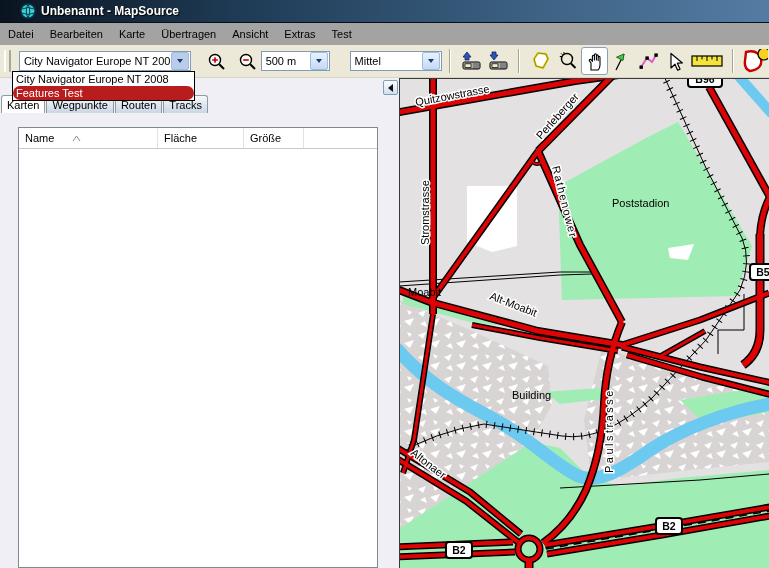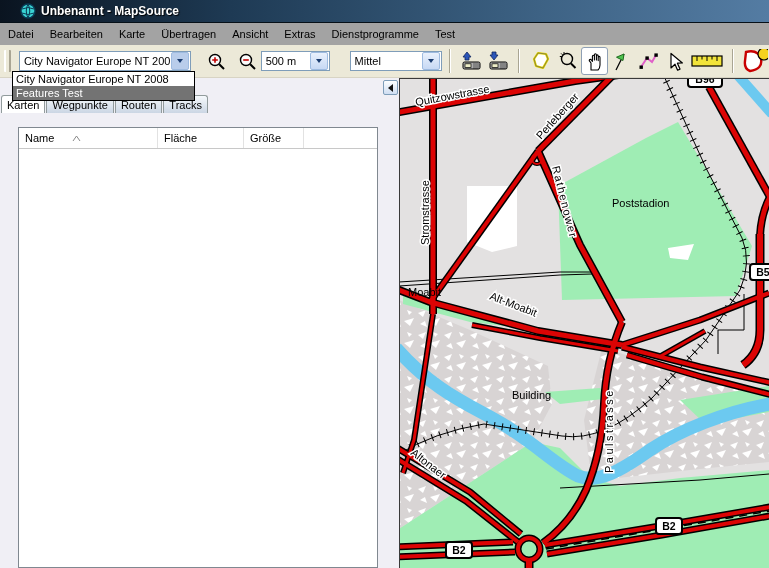--- a/index.html
+++ b/index.html
@@ -59,21 +59,21 @@
   .hcol.c-rest{flex:1;border-right:none;}
   .sort-ic{margin-left:18px;}
   
   .map-area{position:absolute;left:399px;top:0;width:370px;height:490px;
     border-left:1px solid #3A3A3A;border-top:1px solid #3A3A3A;box-sizing:border-box;background:#be185d;}
   .map-area svg{display:block;}
   
   .dropdown-list{position:absolute;left:12px;top:71px;width:181px;background:#fff;
     border:1px solid #000;z-index:50;}
   .dd-item{height:14px;line-height:14px;padding-left:3px;white-space:nowrap;overflow:hidden;}
-  .dd-item.hl{background:#737373;color:#fff;}
+  .dd-item.hl{background:#b91c1c;color:#fff;border-radius:7px;}
   svg text{font-family:"Liberation Sans",sans-serif;}
 </style>
 </head>
 <body>
 
 <div class="app">
 
   <div class="titlebar">
     <span class="app-icon">
       <svg width="16" height="16" viewBox="0 0 16 16">
@@ -84,21 +84,20 @@
     <span class="title-text">Unbenannt - MapSource</span>
   </div>
 
   <div class="menubar">
     <span class="menu-item">Datei</span>
     <span class="menu-item">Bearbeiten</span>
     <span class="menu-item">Karte</span>
     <span class="menu-item">Übertragen</span>
     <span class="menu-item">Ansicht</span>
     <span class="menu-item">Extras</span>
-    <span class="menu-item">Dienstprogramme</span>
     <span class="menu-item">Test</span>
   </div>
 
   <div class="toolbar">
     <div class="grip"></div>
 
     <div class="combo" style="width:172px;">
       <span class="combo-text">City Navigator Europe NT 2008</span>
       <span class="combo-btn pressed">
           <span class="chev"></span>

